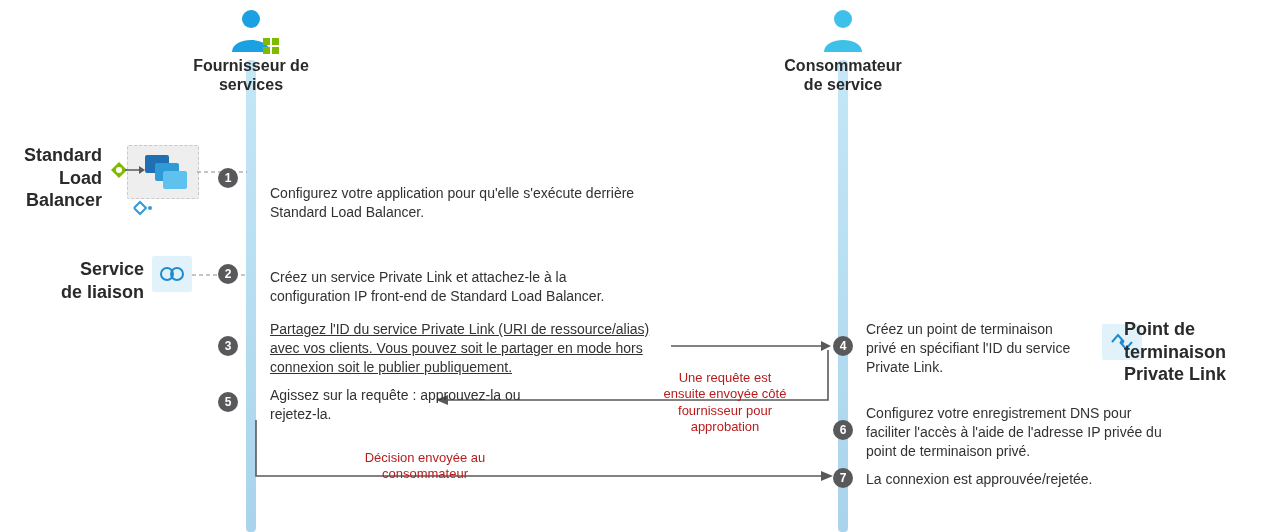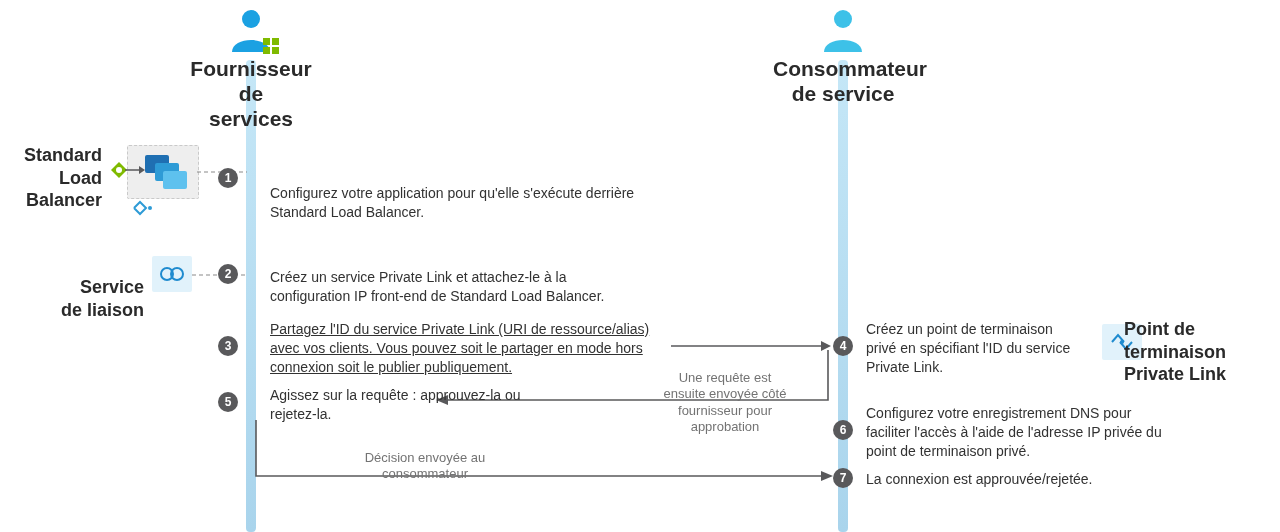--- a/index.html
+++ b/index.html
@@ -32,21 +32,21 @@
 
   
   .actor {
     position: absolute;
     text-align: center;
   }
   .actor svg { display: block; margin: 0 auto; }
   .actor .actor-label {
     margin-top: 4px;
     font-weight: 600;
-    font-size: 21px;
+    font-size: 16px;
     color: #2a2a2a;
     line-height: 1.2;
   }
 
   
   .step-circle {
     position: absolute;
     width: 20px;
     height: 20px;
     border-radius: 50%;
@@ -90,21 +90,21 @@
   }
 
   
   svg.arrow {
     position: absolute;
     overflow: visible;
   }
   .arrow-label {
     position: absolute;
     font-size: 13px;
-    color: #737373;
+    color: #b91c1c;
     text-align: center;
     line-height: 1.25;
   }
 </style>
 </head>
 <body>
 
 <div class="canvas">
 
   <div id="lifeline-provider" class="lifeline"></div>
@@ -163,21 +163,21 @@
 
   <svg width="24" height="16" style="position:absolute; left:132px; top:200px;">
     <polyline points="2,8 8,2 14,8 8,14 2,8" fill="none" stroke="#2e9bd6" stroke-width="2"></polyline>
     <circle cx="18" cy="8" r="2" fill="#2e9bd6"></circle>
   </svg>
 
   <svg class="arrow" style="left:197px; top:170px;" width="50" height="4">
     <line x1="0" y1="2" x2="50" y2="2" stroke="#8a8a8a" stroke-width="1.2" stroke-dasharray="4 3"></line>
   </svg>
 
-  <div class="side-label" style="left:56px; top:276px; width:88px;text-align:right;">
+  <div class="side-label" style="left:56px; top:258px; width:88px;text-align:right;">
     <span>Service</span><br>
     <span>de liaison</span>
   </div>
   <div class="icon-tile" style="left:152px; top:256px; width:40px; height:36px;">
     <svg width="28" height="24" viewBox="0 0 28 24" style="position:absolute; left:6px; top:6px;">
       <circle cx="9" cy="12" r="6" fill="none" stroke="#1f8bcf" stroke-width="2"></circle>
       <circle cx="19" cy="12" r="6" fill="none" stroke="#1f8bcf" stroke-width="2"></circle>
     </svg>
   </div>
   <svg class="arrow" style="left:192px; top:273px;" width="55" height="4">

